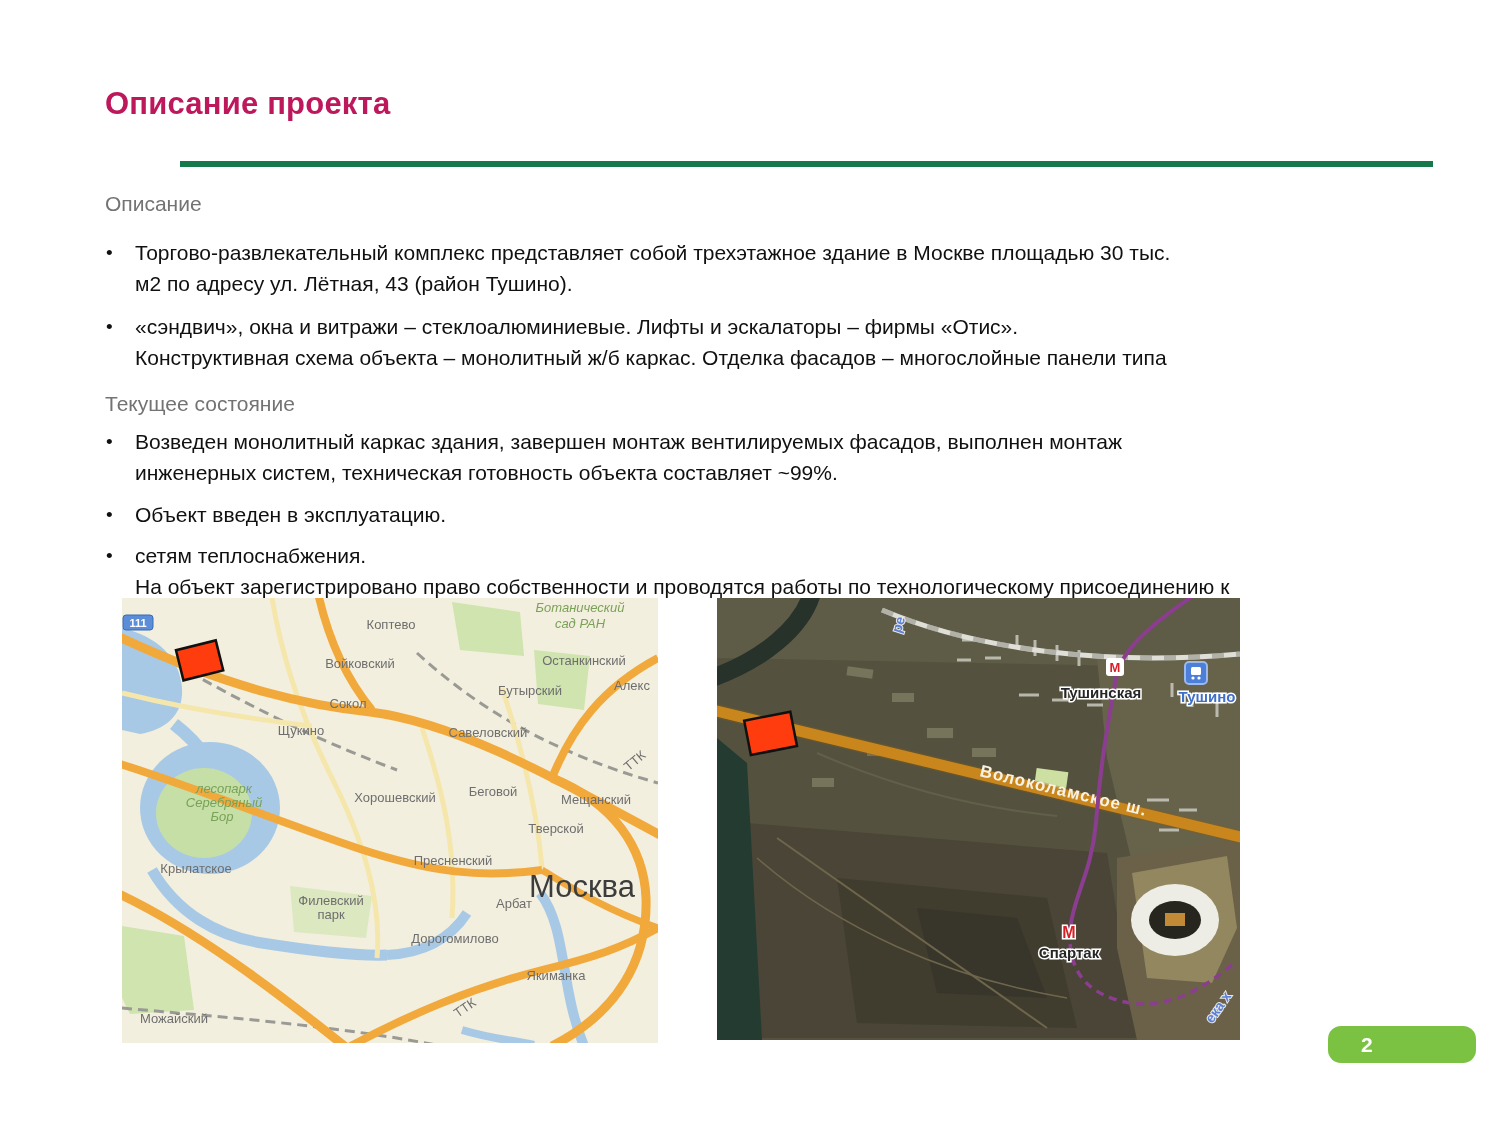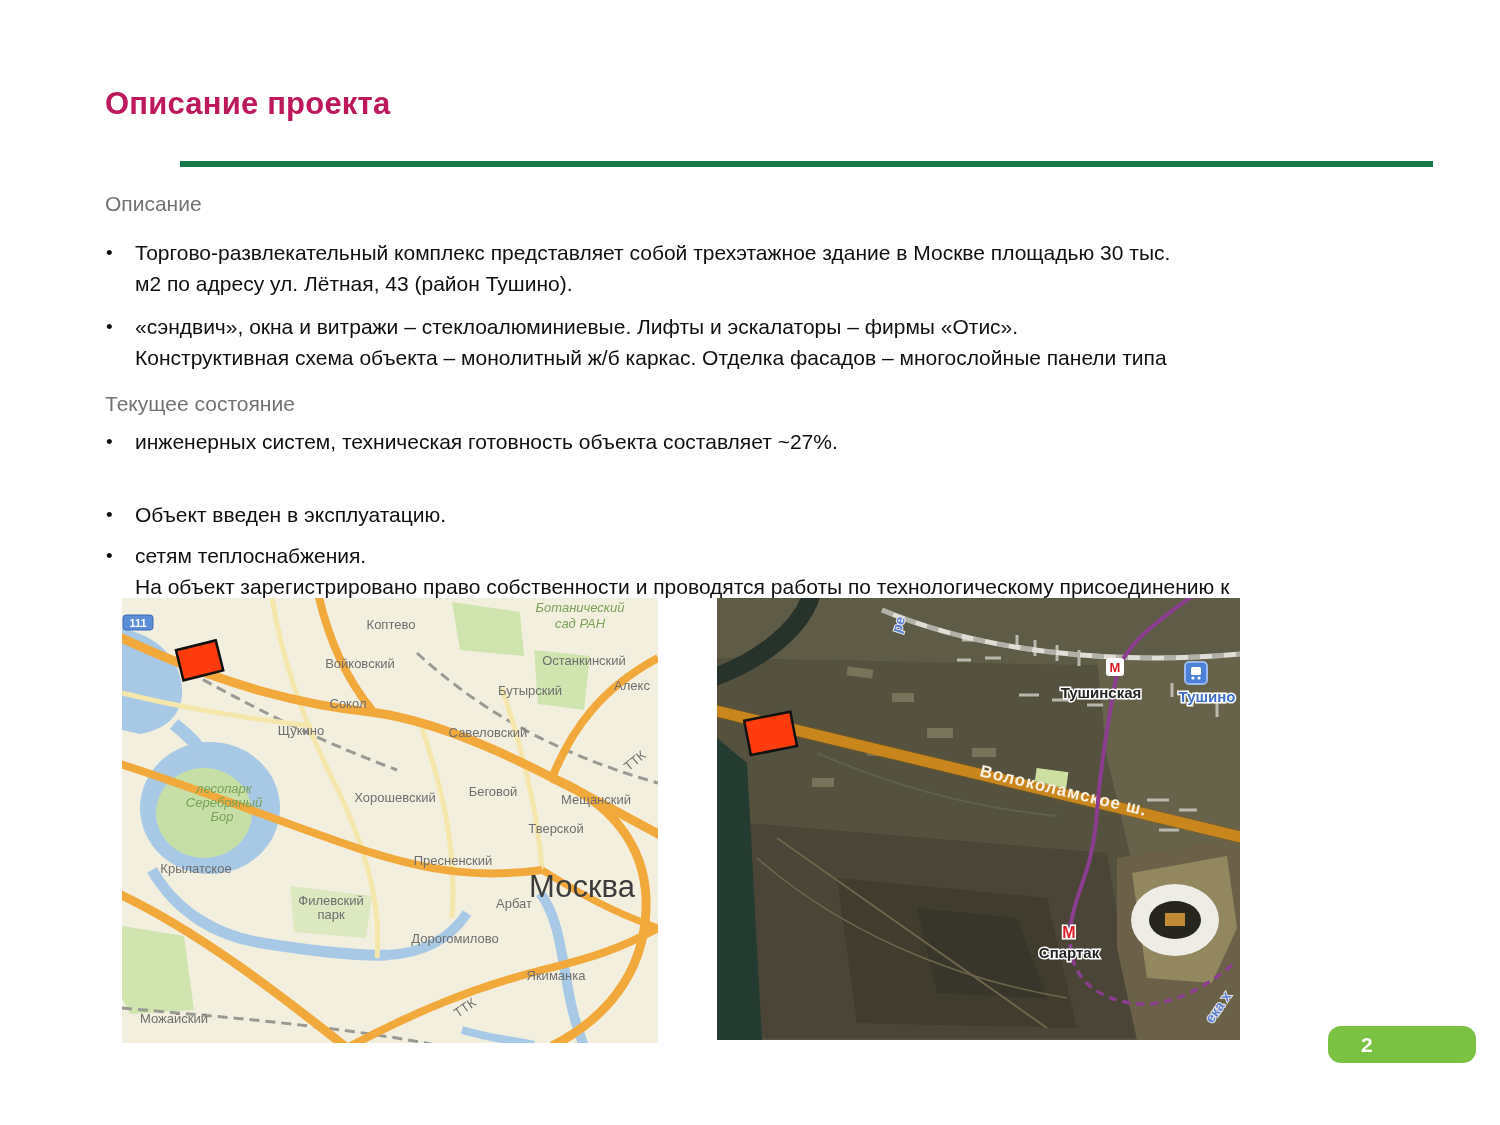--- a/index.html
+++ b/index.html
@@ -72,21 +72,22 @@
       <span style="display:block">«сэндвич», окна и витражи – стеклоалюминиевые. Лифты и эскалаторы – фирмы «Отис».</span>
       <span style="display:block">Конструктивная схема объекта – монолитный ж/б каркас. Отделка фасадов – многослойные панели типа</span>
     </span>
   </div>
 
   <div class="sec-h h2">Текущее состояние</div>
 
   <div class="bullet b3">
     <span class="dot">•</span>
     <span>
-      <span style="display:block">инженерных систем, техническая готовность объекта составляет ~27%.</span>
+      <span style="display:block">Возведен монолитный каркас здания, завершен монтаж вентилируемых фасадов, выполнен монтаж</span>
+      <span style="display:block">инженерных систем, техническая готовность объекта составляет ~99%.</span>
     </span>
   </div>
 
   <div class="bullet b4">
     <span class="dot">•</span>
     <span>
       <span style="display:block">Объект введен в эксплуатацию.</span>
     </span>
   </div>
 

